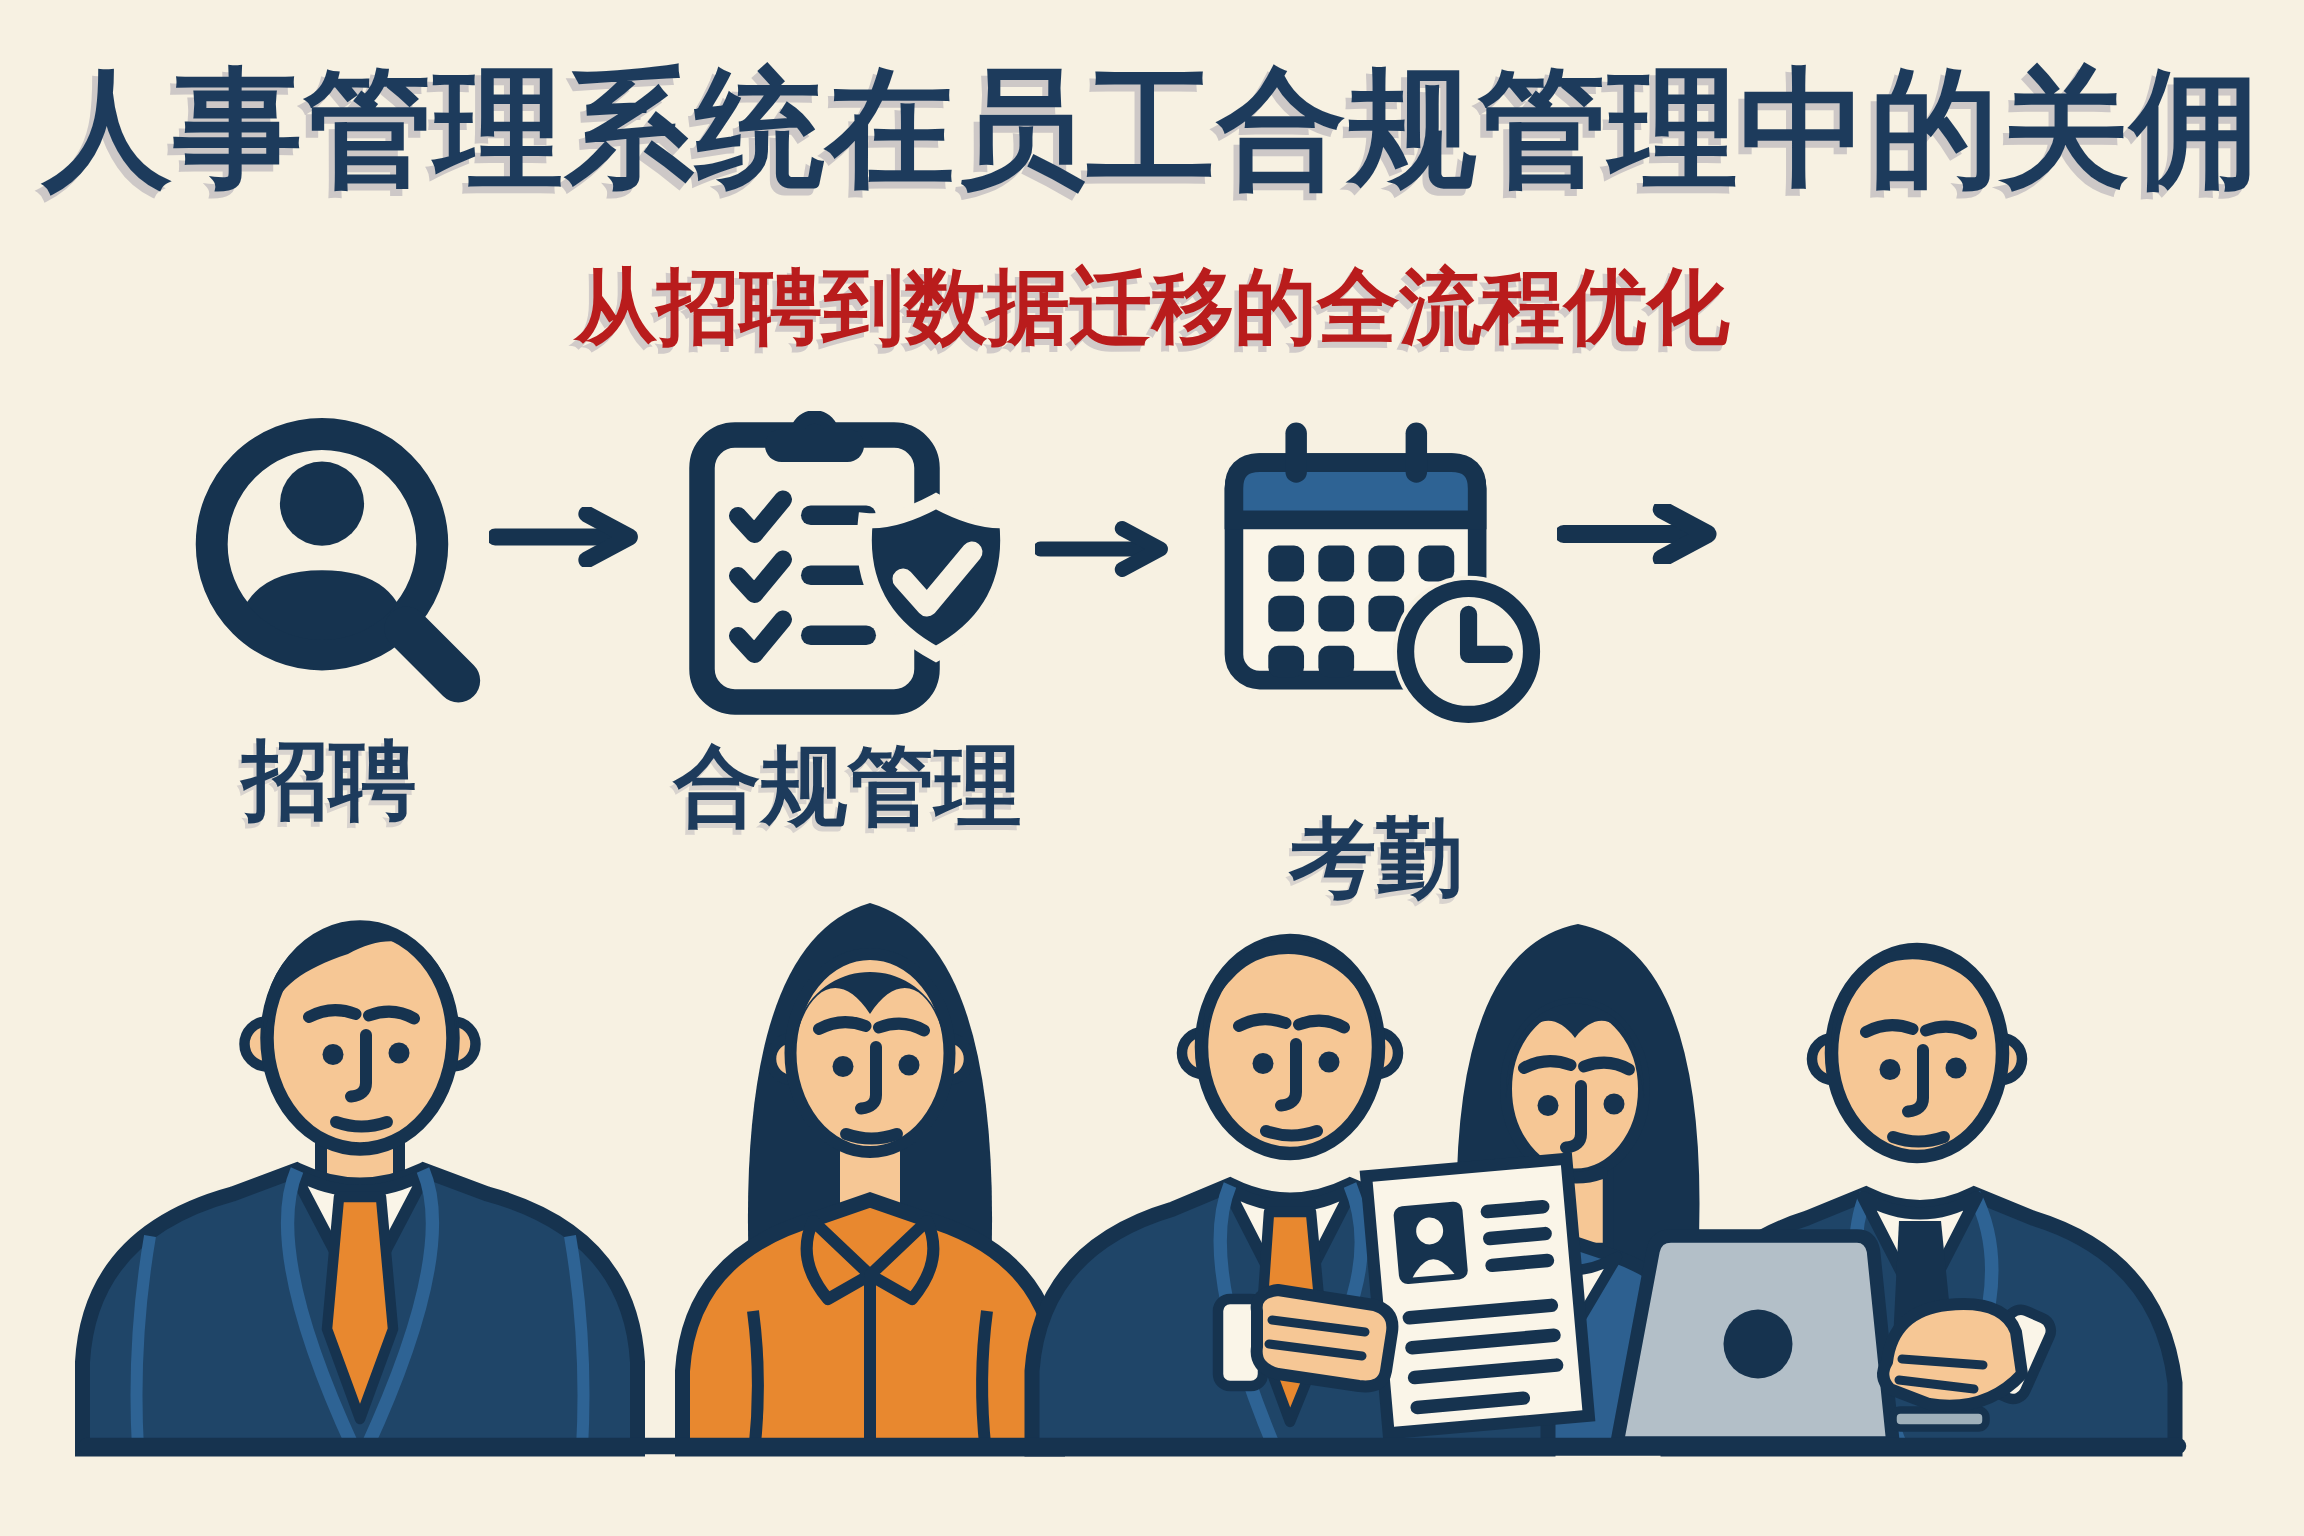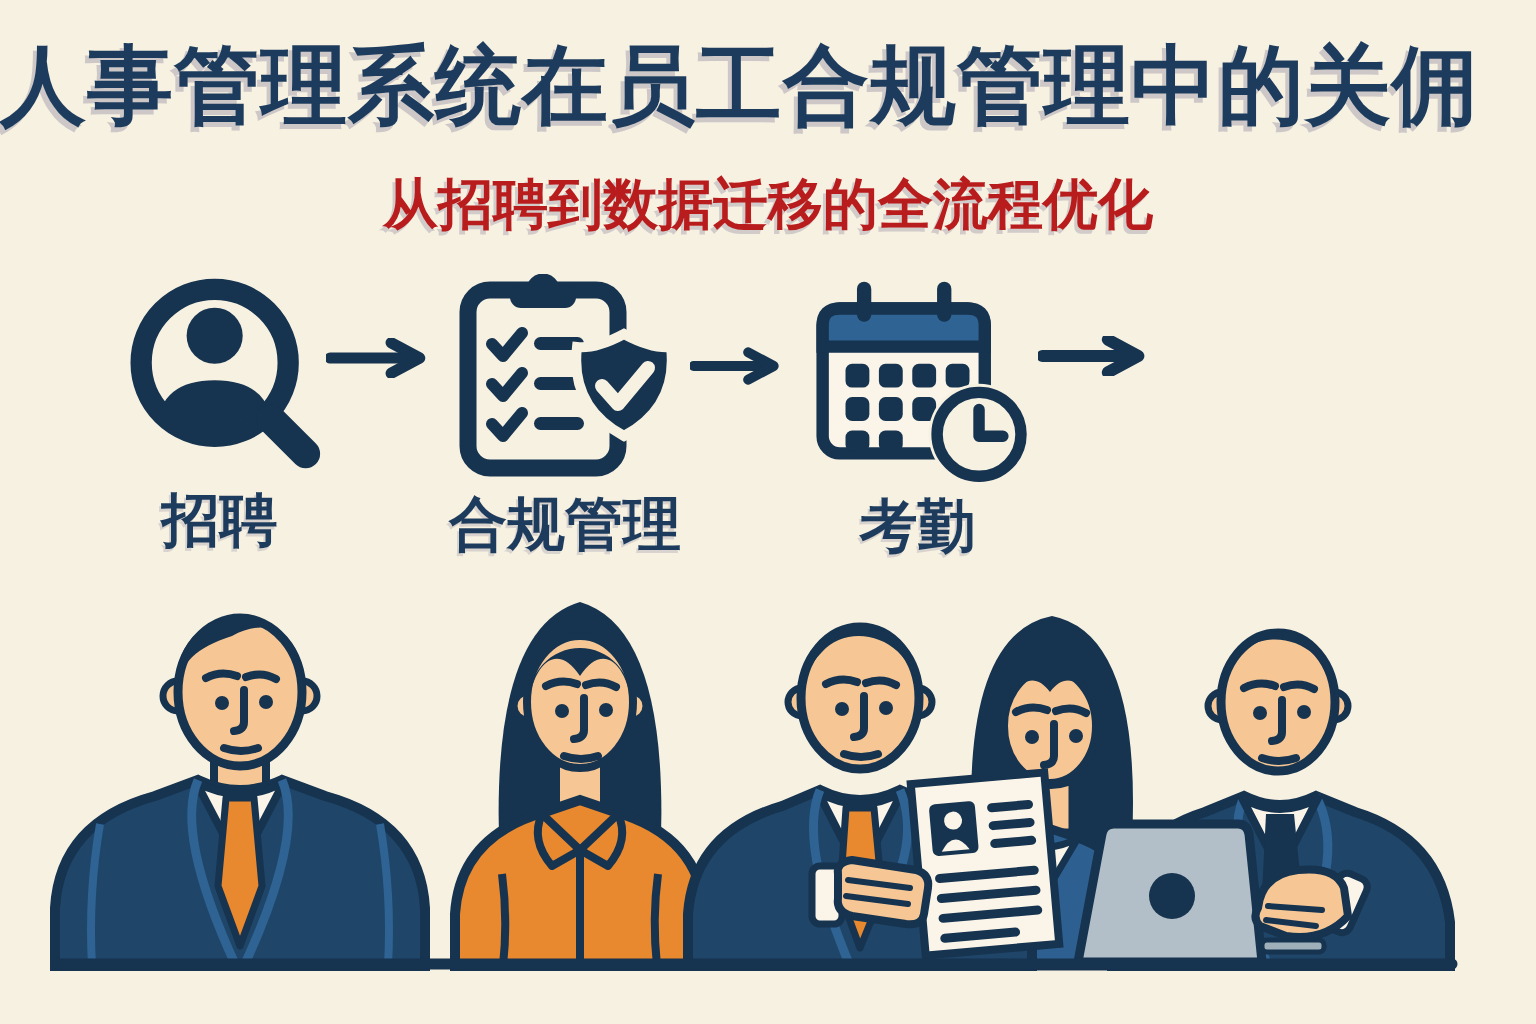--- a/index.html
+++ b/index.html
@@ -5,21 +5,21 @@
   html,body{margin:0;padding:0;}
   .canvas{
     position:relative;
     width:1536px;height:1024px;
     background:#f7f1e2;
     overflow:hidden;
     font-family:"Liberation Sans","DejaVu Sans",sans-serif;
   }
   .title{
     position:absolute;top:28px;left:0;width:100%;
-    margin:0;
+    text-align:center;margin:0;
     font-size:86px;font-weight:900;color:#1d3b5c;
     letter-spacing:1px;
     text-shadow:-4px 5px 0 rgba(110,105,135,.30);
     white-space:nowrap;
   }
   .subtitle{
     position:absolute;top:168px;left:0;width:100%;
     text-align:center;margin:0;
     font-size:55px;font-weight:800;color:#b91c1c;
     text-shadow:-3px 4px 0 rgba(110,105,135,.28);
@@ -31,21 +31,21 @@
   }
   .step .icon-wrap{height:208px;display:flex;align-items:flex-end;justify-content:center;}
   .step-label{
     margin-top:6px;
     font-size:58px;font-weight:800;color:#1d3b5c;
     white-space:nowrap;
     text-shadow:-2px 3px 0 rgba(110,105,135,.22);
   }
   .step1{left:72px;top:268px;width:295px;}
   .step2{left:430px;top:272px;width:270px;}
-  .step3{left:790px;top:274px;width:255px;}
+  .step3{left:790px;top:274px;width:255px;gap:46px;}
   .step4{left:1150px;top:264px;width:280px;}
   .flow-arrow{position:absolute;}
   .arrow1{left:326px;top:338px;}
   .arrow2{left:690px;top:346px;}
   .arrow3{left:1038px;top:336px;}
   .people{position:absolute;left:0;bottom:0;width:1536px;height:450px;}
 </style>
 </head>
 <body>
 

